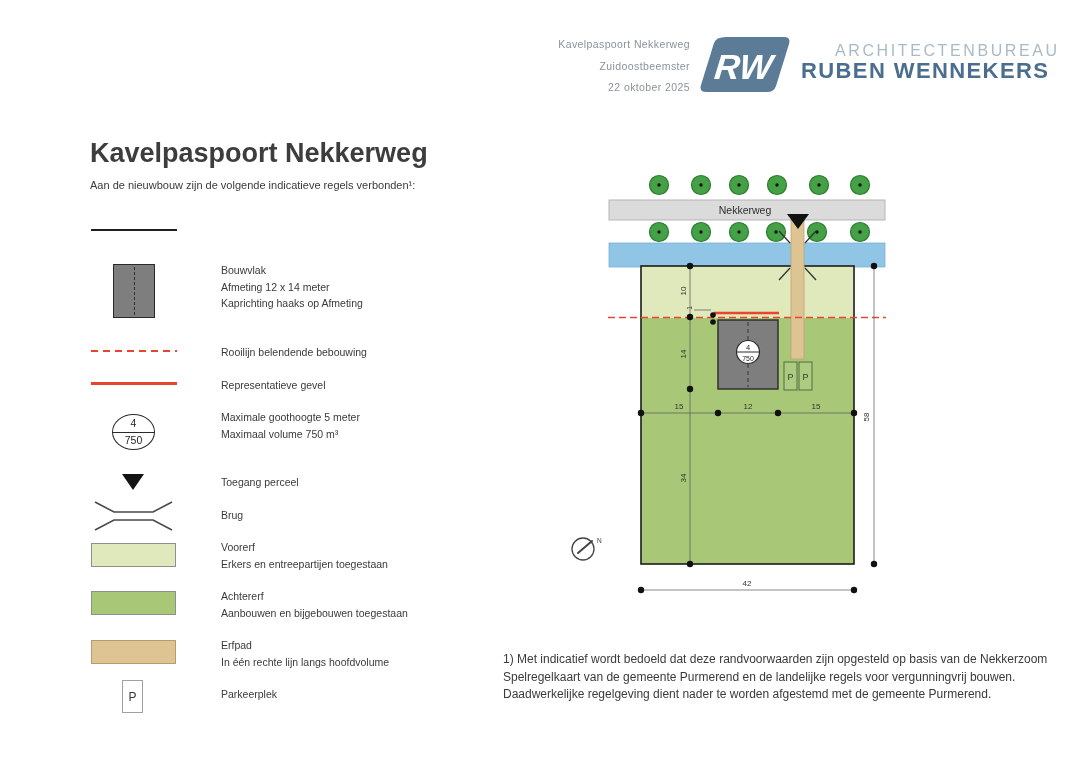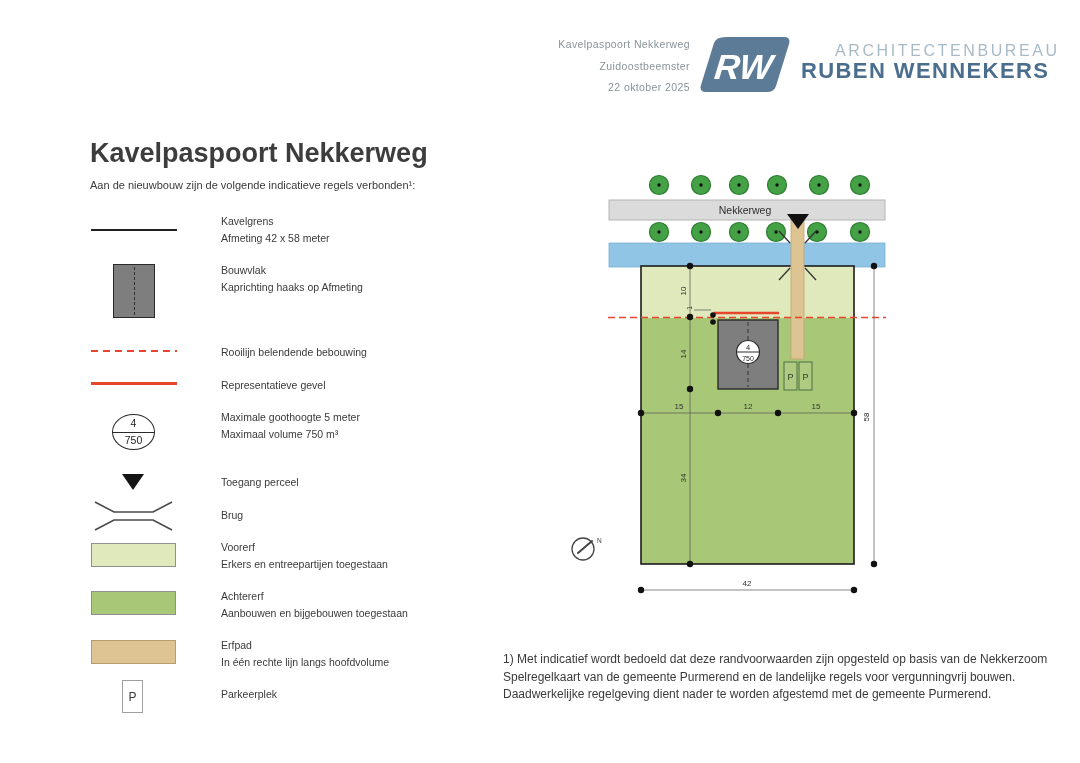--- a/index.html
+++ b/index.html
@@ -84,26 +84,23 @@
   </svg>
 
   <div class="swatch" style="top:543px;background:#dfe9bc;border:1px solid #8f8f8f;"></div>
   <div class="swatch" style="top:591px;background:#a8c878;border:1px solid #8f8f8f;"></div>
   <div class="swatch" style="top:640px;background:#dfc493;border:1px solid #b79d6e;"></div>
 
   <div class="p-sw">
     <span>P</span>
   </div>
 
-  <div class="ltext" style="top:213px">
-    <div>Kavelgrens</div>
-    <div>Afmeting 42 x 58 meter</div>
-  </div>
   <div class="ltext" style="top:262px">
     <div>Bouwvlak</div>
+    <div>Afmeting 12 x 14 meter</div>
     <div>Kaprichting haaks op Afmeting</div>
   </div>
   <div class="ltext" style="top:344px">
     <div>Rooilijn belendende bebouwing</div>
   </div>
   <div class="ltext" style="top:377px">
     <div>Representatieve gevel</div>
   </div>
   <div class="ltext" style="top:409px">
     <div>Maximale goothoogte 5 meter</div>

